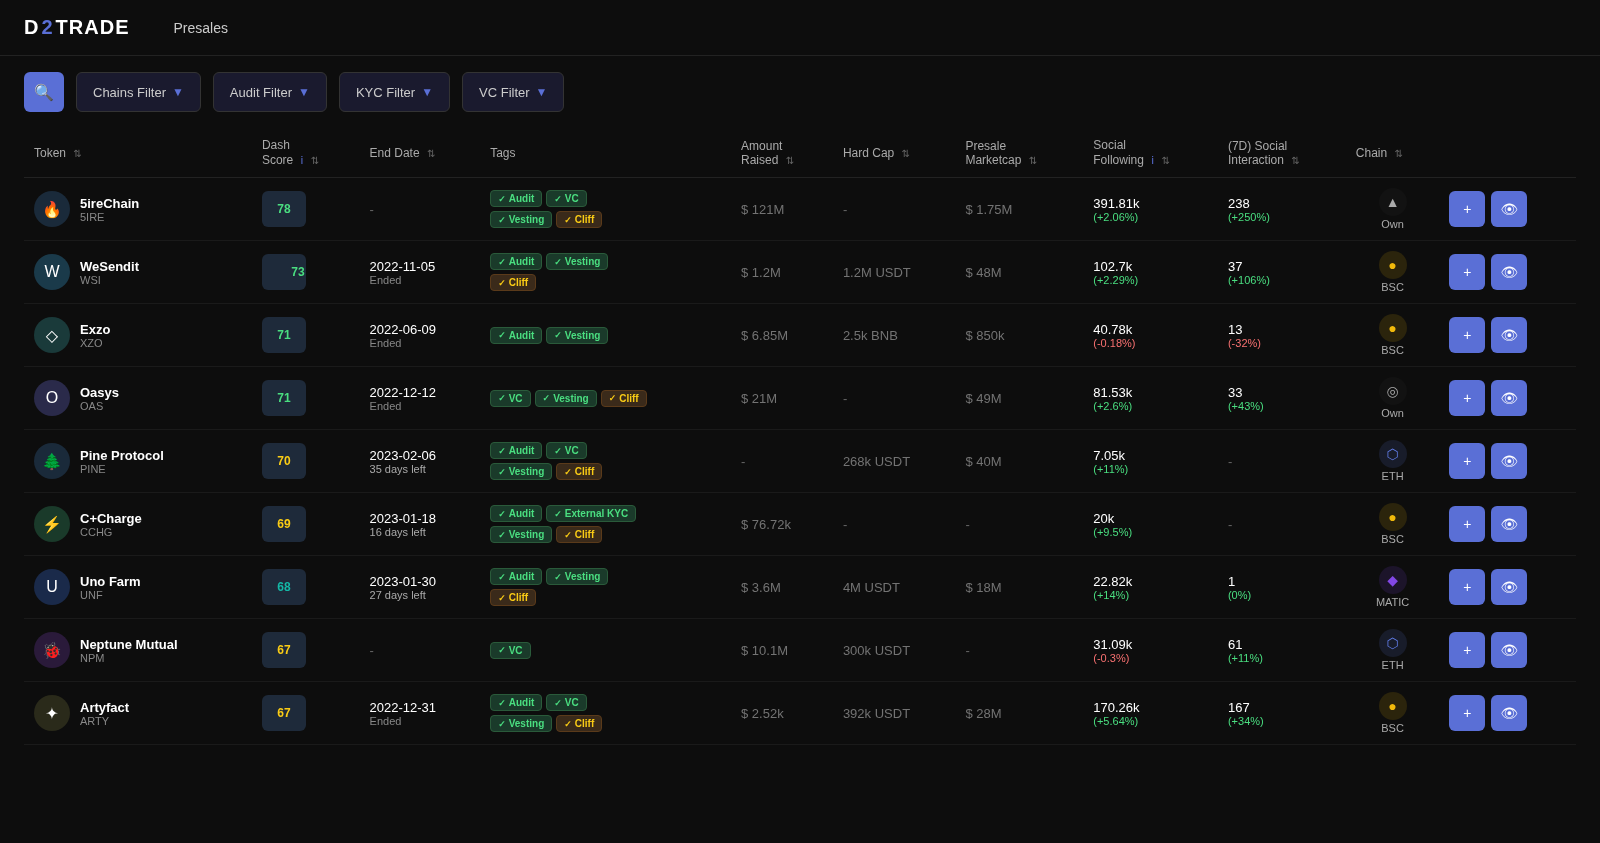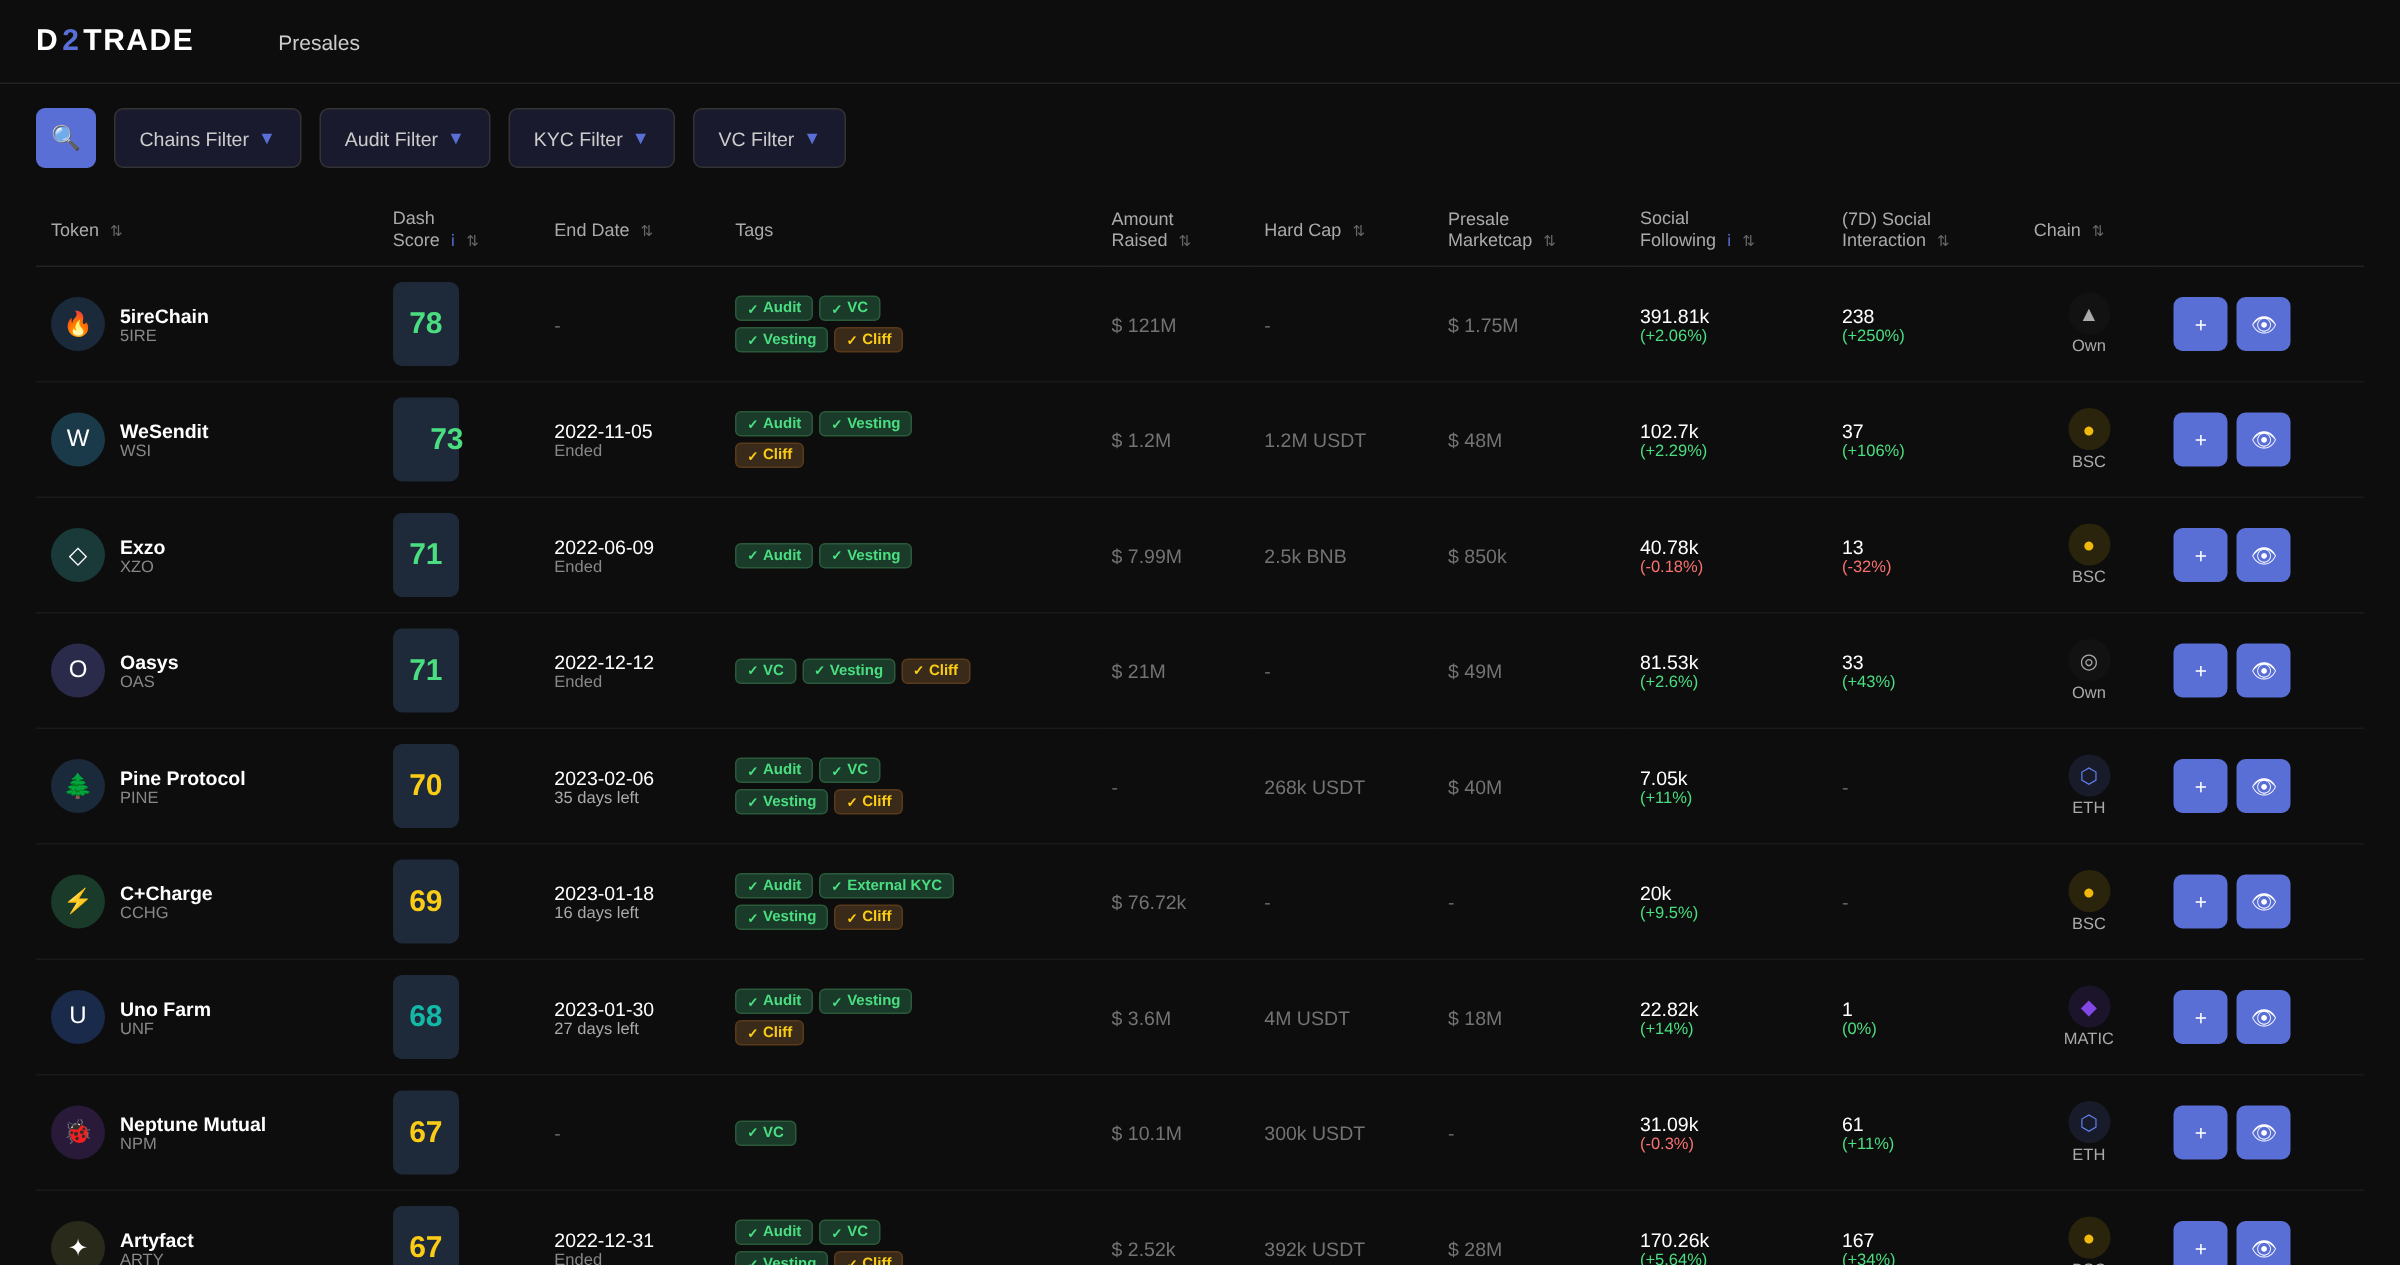--- a/index.html
+++ b/index.html
@@ -24,21 +24,21 @@
     .logo {
       font-size: 20px;
       font-weight: 800;
       color: #fff;
       letter-spacing: 1px;
       display: flex;
       align-items: center;
       gap: 2px;
     }
     .nav-presales {
-      margin-left: 56px;
+      margin-left: 44px;
       color: #ccc;
       font-size: 14px;
     }
     .header-right {
       margin-left: auto;
       display: flex;
       align-items: center;
       gap: 16px;
     }
     .dark-mode-label {
@@ -173,26 +173,26 @@
       flex-shrink: 0;
     }
     .token-name { font-weight: 600; font-size: 13px; }
     .token-symbol { color: #888; font-size: 11px; }
 
     
     .score-badge {
       background: #1e2a3a;
       color: #fff;
       width: 44px;
-      height: 56px;
+      height: 36px;
       border-radius: 6px;
       display: flex;
       align-items: center;
       justify-content: center;
-      font-size: 20px;
+      font-size: 12px;
       font-weight: 700;
     }
     .score-78 { color: #4ade80; }
     .score-73 { color: #4ade80; margin-left: 28px; }
     .score-71 { color: #4ade80; }
     .score-70 { color: #facc15; }
     .score-69 { color: #facc15; }
     .score-68 { color: #14b8a6; }
     .score-67 { color: #facc15; }
 
@@ -448,21 +448,21 @@
       <div class="date-main">2022-06-09</div>
       <div class="date-ended">Ended</div>
     </div>
           </td>
           <td>
             <div class="tags-cell" style="max-width:160px">
               <span class="tag tag-audit"><span class="check-icon">✓</span>Audit</span>
               <span class="tag tag-vesting"><span class="check-icon">✓</span>Vesting</span>
             </div>
           </td>
-          <td><span class="amount">$ 7.99M</span></td>
+          <td><span class="amount">$ 6.85M</span></td>
           <td><span class="amount">2.5k  BNB</span></td>
           <td><span class="amount">$ 850k</span></td>
           <td>
     <div>
       <div class="social-main">40.78k</div>
       <div class="social-change-neg">(-0.18%)</div>
     </div>
           </td>
           <td>
       <div>

